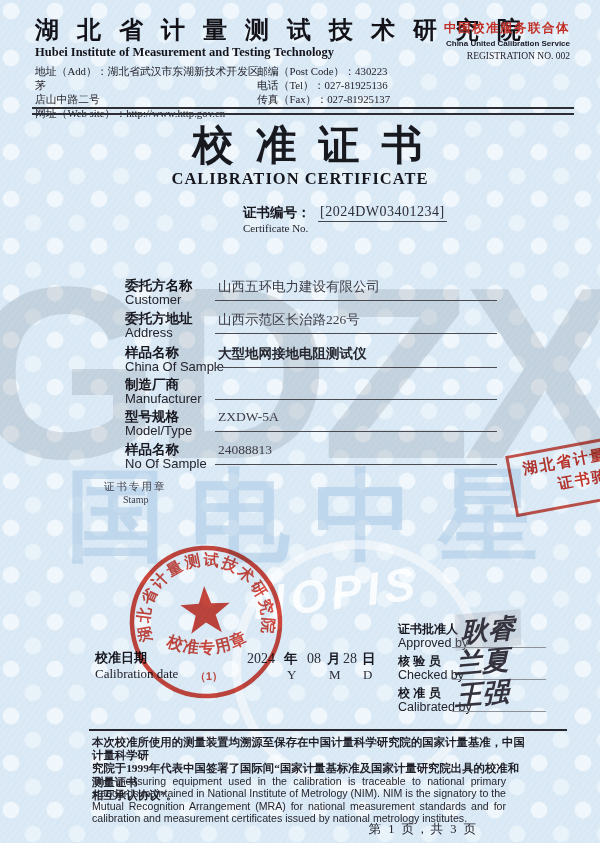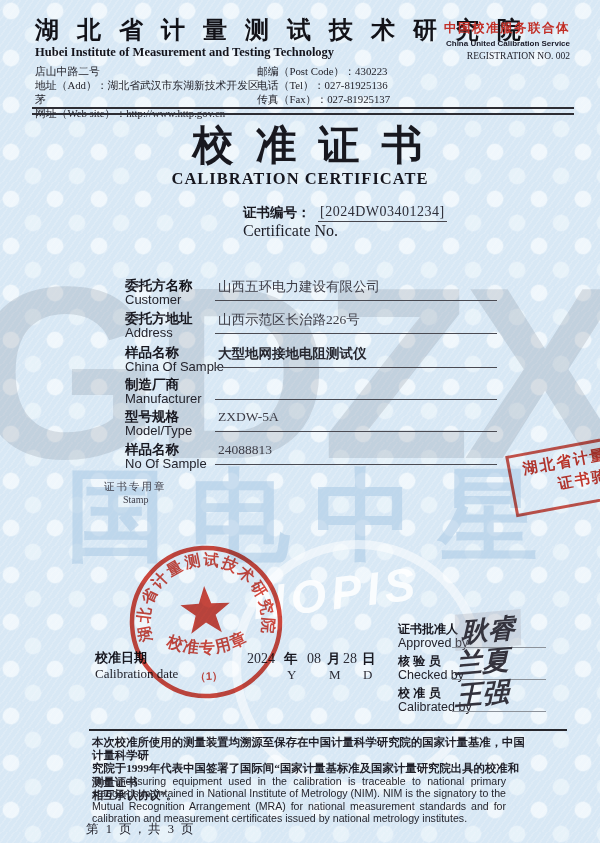--- a/index.html
+++ b/index.html
@@ -40,21 +40,21 @@
   .cuc-reg{font-family:"Liberation Serif",serif;font-size:9.5px;color:#1c1c26;margin-top:3px;white-space:nowrap;}
   .rule-double{left:32px;right:26px;top:107px;height:4px;border-top:2px solid #2d2d34;
     border-bottom:2px solid #2d2d34;z-index:2;}
   
   .title-cn{left:13px;right:0;top:118px;text-align:center;font-size:41px;font-weight:600;
     letter-spacing:22px;padding-left:24px;color:#18181f;font-family:"Liberation Serif",serif;z-index:2;}
   .title-en{left:0;right:0;top:169px;text-align:center;font-size:16.5px;font-weight:bold;
     letter-spacing:1px;color:#16161e;font-family:"Liberation Serif",serif;z-index:2;}
   
   .certno-cn{left:243px;top:204px;font-size:13.5px;font-weight:bold;color:#17171f;z-index:2;}
-  .certno-en{left:243px;top:222px;font-size:16px;font-family:"Liberation Serif",serif;color:#1d1d26;z-index:2;}
+  .certno-en{left:243px;top:222px;font-size:11px;font-family:"Liberation Serif",serif;color:#1d1d26;z-index:2;}
   .certno-val{left:318px;top:204px;font-size:14px;font-family:"Liberation Serif",serif;color:#2e2e38;
     border-bottom:1px solid #45454d;padding:0 2px 1px 2px;letter-spacing:.5px;z-index:2;}
   
   .field-row{position:absolute;left:125px;width:372px;height:26px;z-index:2;}
   .f-cn{position:absolute;left:0;top:0;font-size:13.5px;font-weight:bold;color:#17171f;white-space:nowrap;}
   .f-en{position:absolute;left:0;top:15px;font-size:13px;color:#23232c;white-space:nowrap;}
   .f-val{position:absolute;left:93px;top:1px;font-size:13.5px;font-family:"Liberation Serif",serif;
     color:#3c3c46;white-space:nowrap;}
   .f-val.bold-val{font-weight:bold;color:#26262e;}
   .f-line{position:absolute;left:90px;right:0;top:23px;border-bottom:1px solid #4a4a52;}
@@ -83,39 +83,39 @@
   .s-name{position:absolute;left:57px;top:-9px;font-size:27px;font-weight:bold;font-style:italic;
     color:#34333d;transform:rotate(-5deg) skewX(-4deg);font-family:"Liberation Serif",serif;white-space:nowrap;}
   .s-name.hl{background:rgba(160,160,172,.28);padding:0 6px;}
   .s-line{position:absolute;left:54px;right:4px;top:26px;border-bottom:1px solid #8c929a;}
   
   .f-rule{left:89px;top:729px;width:478px;height:2px;background:#26262c;z-index:2;}
   .foot-cn{left:92px;top:736px;width:434px;font-size:11.4px;line-height:13.2px;font-weight:600;
     color:#1f1f28;font-family:"Liberation Serif",serif;z-index:2;}
   .foot-en{left:92px;top:775px;width:414px;font-size:10.6px;line-height:12.3px;color:#26262e;
     text-align:justify;z-index:2;}
-  .page-num{left:86px;top:821px;width:420px;text-align:left;font-size:12.5px;letter-spacing:2px;
+  .page-num{left:58px;top:821px;width:420px;text-align:right;font-size:12.5px;letter-spacing:2px;
     color:#1f1f28;font-family:"Liberation Serif",serif;z-index:2;}
 </style>
 </head>
 <body>
 
 <div class="page">
 
   <div class="abs wm-gdzx">GDZX</div>
   <div class="abs wm-guodian">国电中星</div>
   <div class="abs wm-circle"></div>
   <div class="abs wm-nopis">NOPIS</div>
 
   <div class="abs org-cn">湖 北 省 计 量 测 试 技 术 研 究 院</div>
   <div class="abs org-en">Hubei Institute of Measurement and Testing Technology</div>
 
   <div class="abs addr addr-left">
+    <div>地址（Add）：湖北省武汉市东湖新技术开发区茅</div>
     <div>店山中路二号</div>
-    <div>地址（Add）：湖北省武汉市东湖新技术开发区茅</div>
     <div>网址（Web site）：http://www.http.gov.cn</div>
   </div>
   <div class="abs addr addr-right">
     <div>邮编（Post Code）：430223</div>
     <div>电话（Tel）：027-81925136</div>
     <div>传真（Fax）：027-81925137</div>
   </div>
 
   <div class="abs cuc">
     <div class="cuc-cn">中国校准服务联合体</div>

